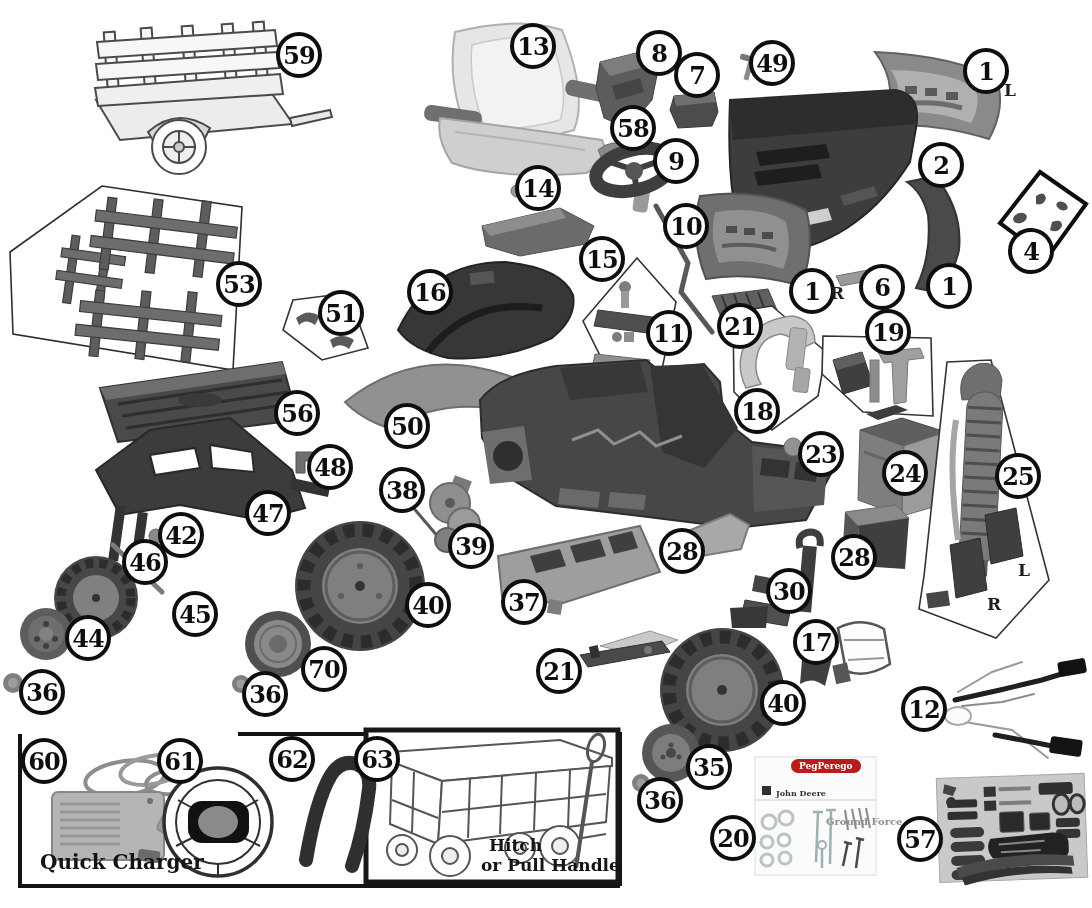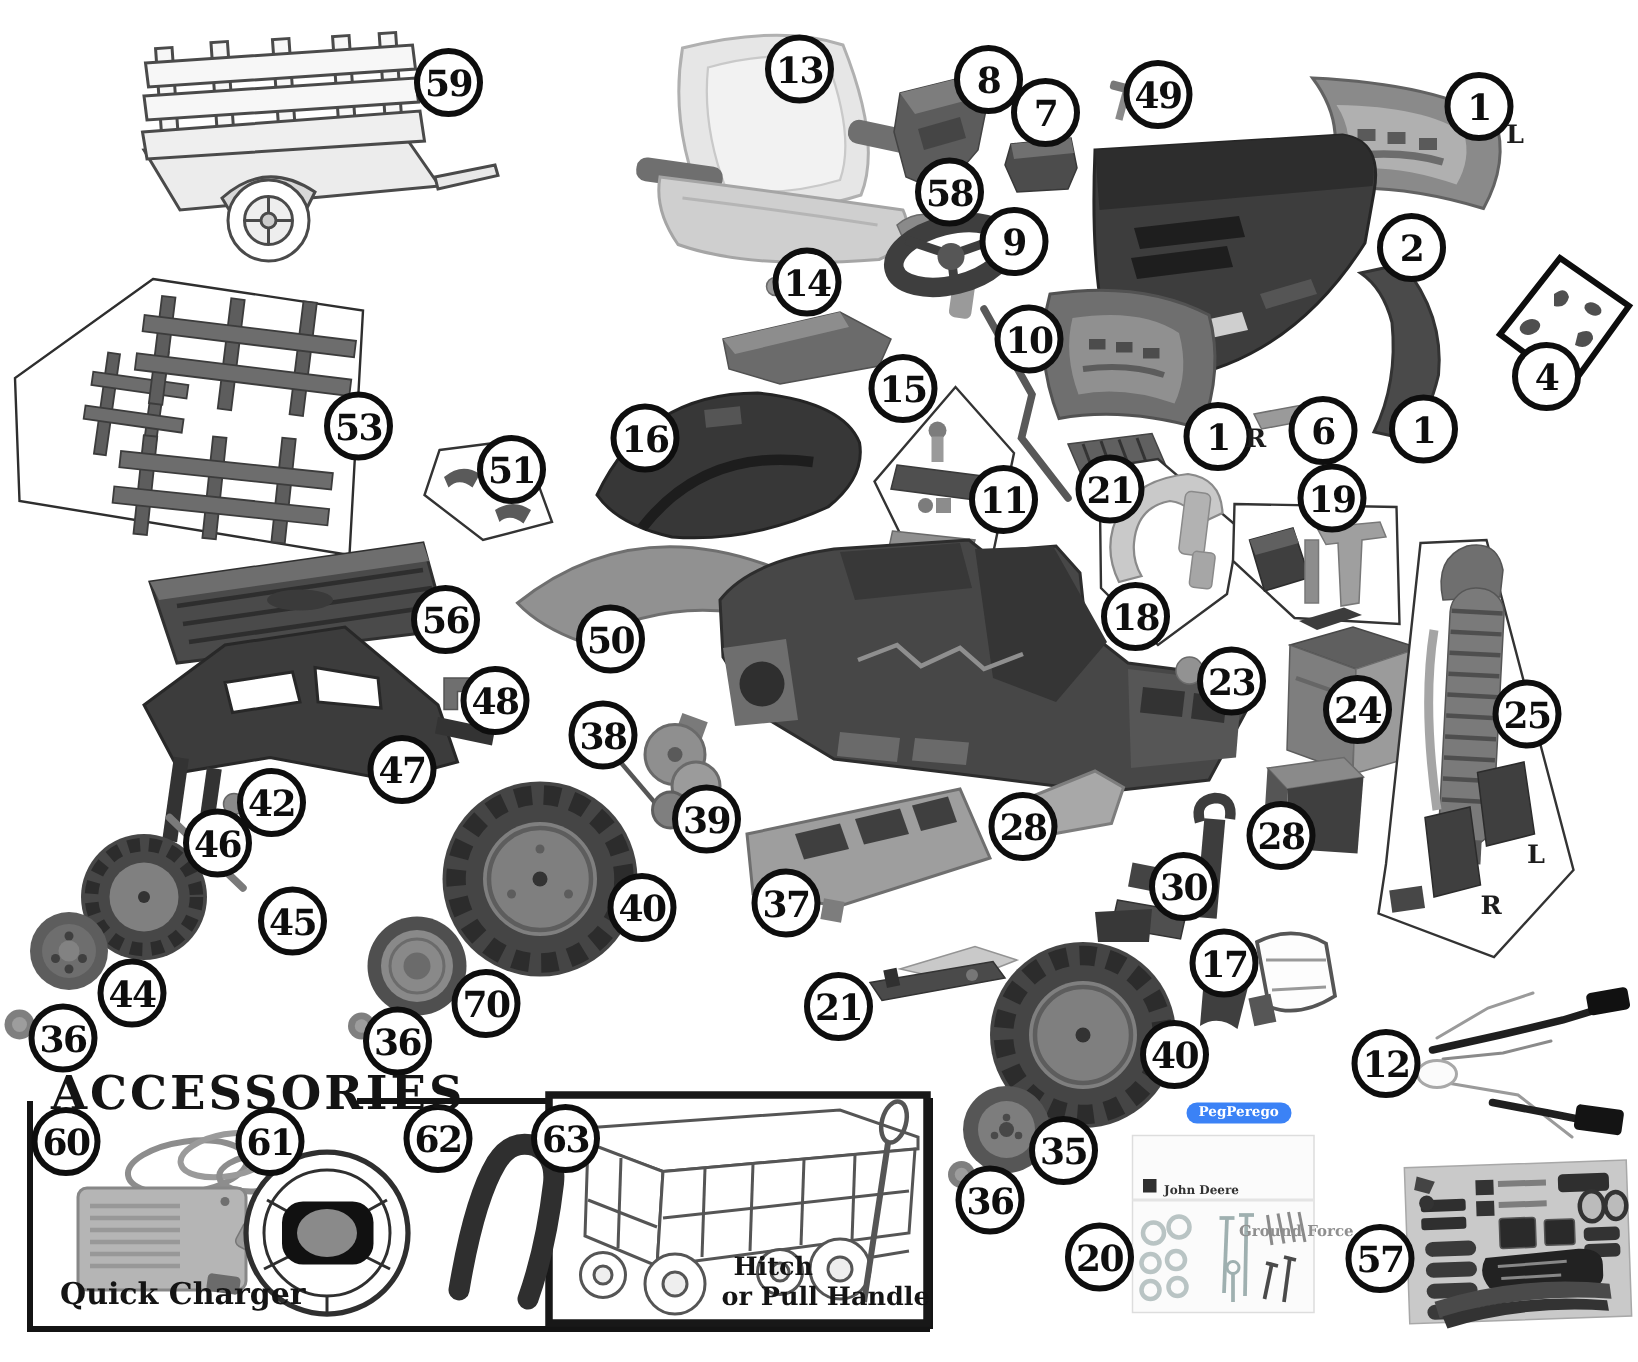--- a/index.html
+++ b/index.html
@@ -9,21 +9,21 @@
   #callouts{position:absolute;left:0;top:0;width:100%;height:100%;pointer-events:none;padding-left:44px;}
   .callout{position:absolute;width:46px;height:46px;box-sizing:border-box;border:4px solid #0e0e0e;
            border-radius:50%;background:#ffffff;display:flex;align-items:center;justify-content:center;
            font-weight:bold;font-size:24px;letter-spacing:-1px;color:#0e0e0e;}
   .dir-label{position:absolute;font-weight:bold;font-size:17px;color:#1d1d1d;}
   .lbl{position:absolute;font-weight:bold;color:#141414;white-space:nowrap;}
   .acc-title{left:34px;top:711px;font-size:31px;letter-spacing:2px;}
   .lbl-quick{left:40px;top:850px;font-size:20px;}
   .lbl-hitch1{left:489px;top:835px;font-size:17px;}
   .lbl-hitch2{left:481px;top:855px;font-size:17px;}
-  .sheet-brand{left:791px;top:735px;font-size:9px;color:#ffffff;background:#3b82f6;
+  .sheet-brand{left:791px;top:759px;font-size:9px;color:#ffffff;background:#b91c1c;
                border-radius:8px;padding:2px 8px;}
   .sheet-jd{left:776px;top:788px;font-size:8px;color:#333333;}
   .sheet-gf{left:826px;top:816px;font-size:10px;color:#8f8f8f;}
 </style>
 </head>
 <body>
 
 <div id="stage">
 
 <svg id="art" width="1092" height="908" viewBox="0 0 1092 908" xmlns="http://www.w3.org/2000/svg">
@@ -553,21 +553,21 @@
       <div class="callout" style="left: 379px; top: 467px;">38</div>
       <div class="callout" style="left: 158px; top: 512px;">42</div>
       <div class="callout" style="left: 448px; top: 523px;">39</div>
       <div class="callout" style="left: 122px; top: 539px;">46</div>
       <div class="callout" style="left: 659px; top: 528px;">28</div>
       <div class="callout" style="left: 831px; top: 534px;">28</div>
       <div class="callout" style="left: 128px; top: 591px; margin-left: 44px;">45</div>
       <div class="callout" style="left: 405px; top: 582px;">40</div>
       <div class="callout" style="left: 501px; top: 579px;">37</div>
       <div class="callout" style="left: 766px; top: 568px;">30</div>
-      <div class="callout" style="left: 65px; top: 639px; text-align: right;">44</div>
+      <div class="callout" style="left: 65px; top: 615px; text-align: right;">44</div>
       <div class="callout" style="left: 301px; top: 646px;">70</div>
       <div class="callout" style="left: 793px; top: 619px;">17</div>
       <div class="callout" style="left: 19px; top: 669px;">36</div>
       <div class="callout" style="left: 242px; top: 671px;">36</div>
       <div class="callout" style="left: 536px; top: 648px;">21</div>
       <div class="callout" style="left: 760px; top: 680px;">40</div>
       <div class="callout" style="left: 901px; top: 686px;">12</div>
       <div class="callout" style="left: 686px; top: 744px;">35</div>
       <div class="callout" style="left: 637px; top: 777px;">36</div>
       <div class="callout" style="left: 710px; top: 815px;">20</div>
@@ -575,21 +575,20 @@
       <div class="callout" style="left: 21px; top: 738px;">60</div>
       <div class="callout" style="left: 157px; top: 738px;">61</div>
       <div class="callout" style="left: 269px; top: 736px;">62</div>
       <div class="callout" style="left: 354px; top: 736px;">63</div>
       <div class="dir-label" style="left: 1004px; top: 80px;">L</div>
       <div class="dir-label" style="left: 830px; top: 283px;">R</div>
       <div class="dir-label" style="left: 1018px; top: 560px;">L</div>
       <div class="dir-label" style="left: 987px; top: 594px;">R</div>
     </div>
 
-<div class="lbl acc-title">ACCESSORIES</div>
 <div class="lbl lbl-quick">Quick Charger</div>
 <div class="lbl lbl-hitch1">Hitch</div>
 <div class="lbl lbl-hitch2">or Pull Handle</div>
 <div class="lbl sheet-brand">PegPerego</div>
 <div class="lbl sheet-jd">John Deere</div>
 <div class="lbl sheet-gf">Ground Force</div>
 
 </div>
 
 </body></html>

